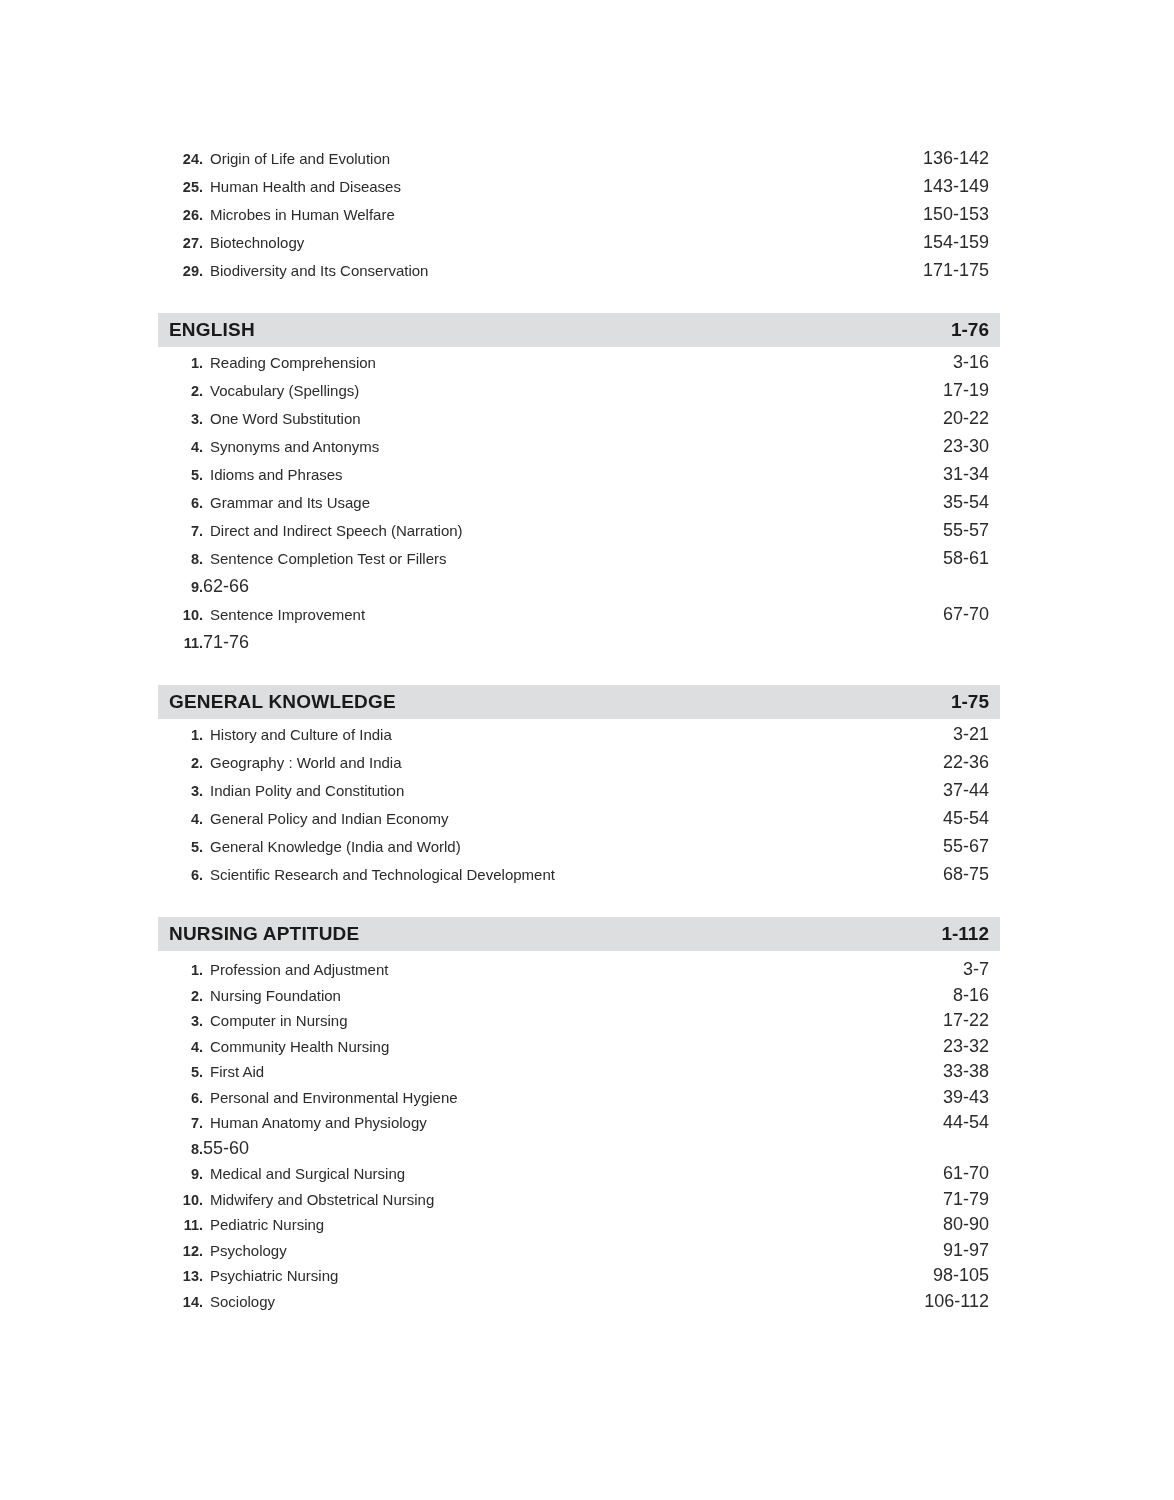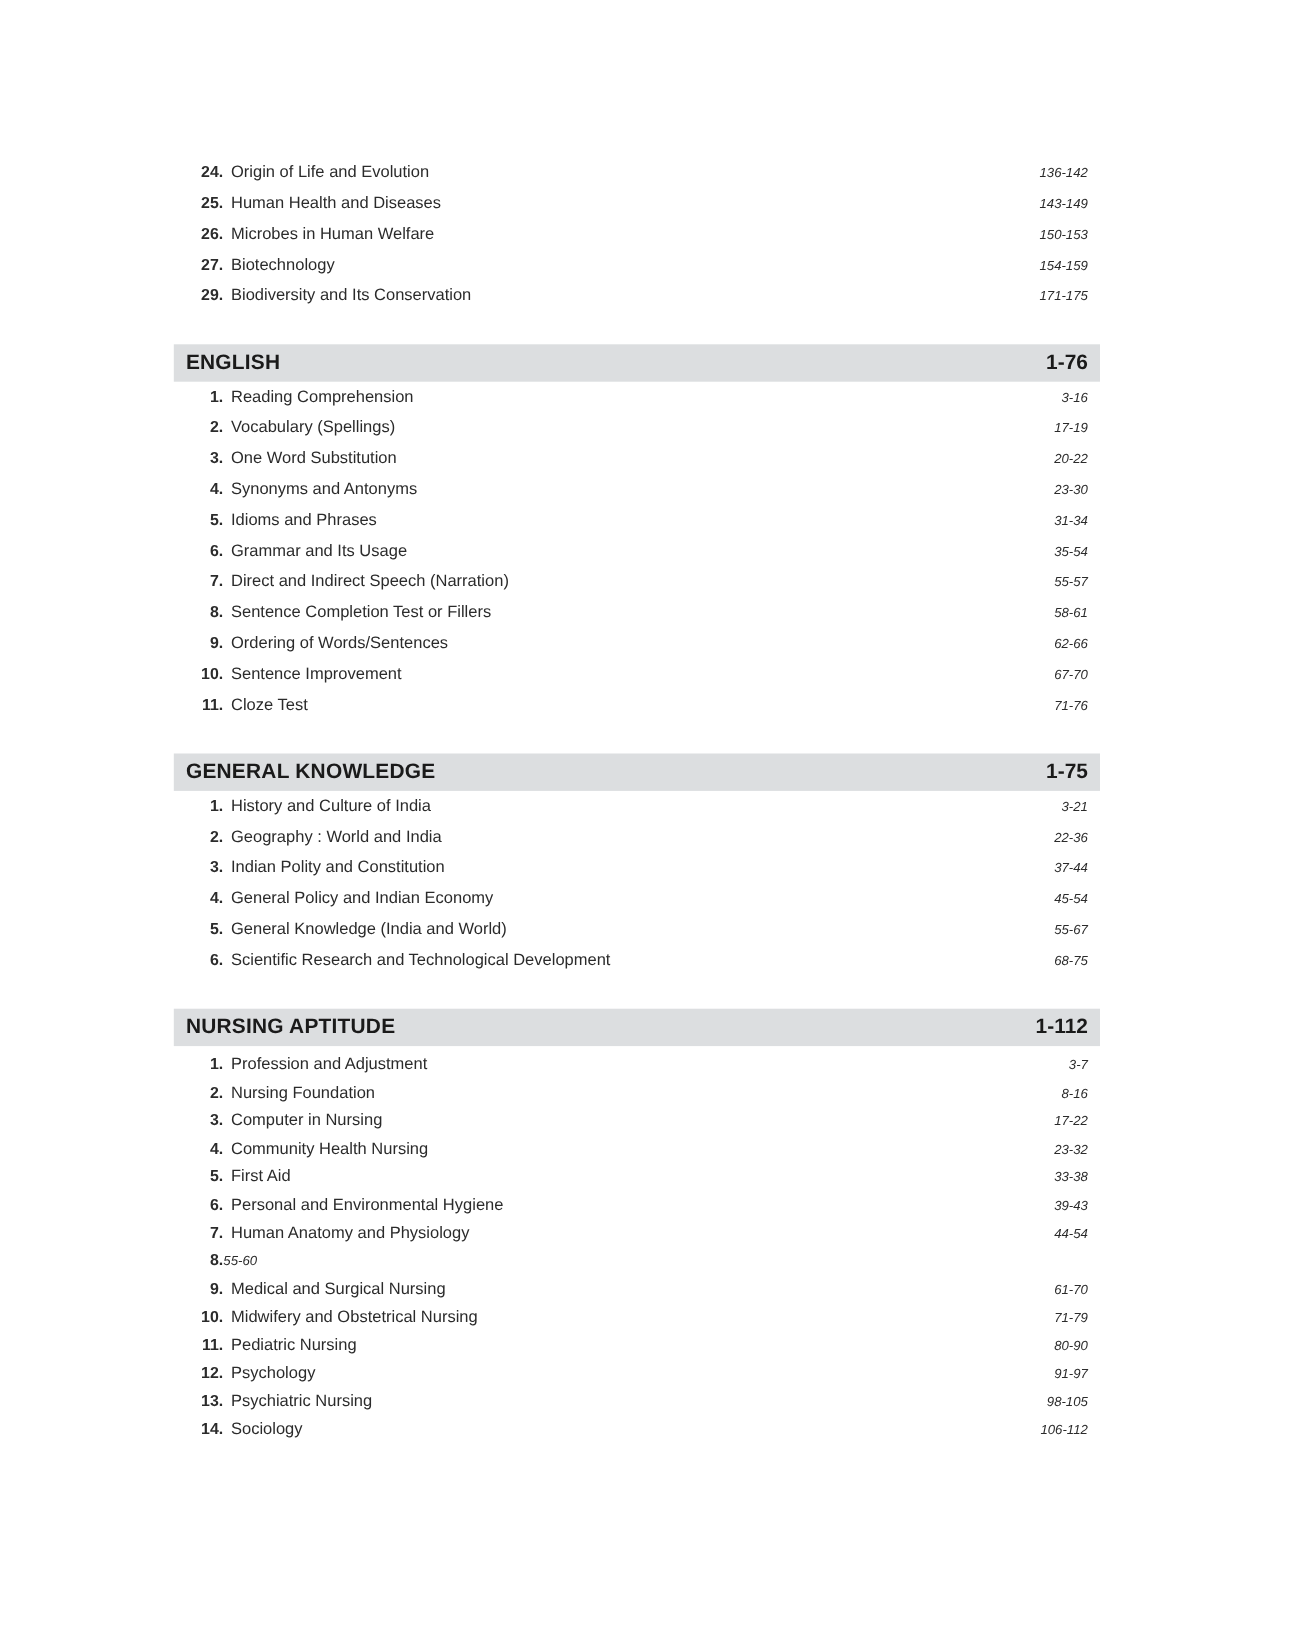--- a/index.html
+++ b/index.html
@@ -79,22 +79,21 @@
     flex: 1 1 auto;
     font-size: 15px;
     font-weight: normal;
     color: #2b2b2b;
     padding-left: 7px;
     white-space: nowrap;
     overflow: hidden;
   }
   .entry .pages {
     flex: 0 0 auto;
-    font-size: 12px;
-    font-style: italic;
+    font-size: 18px;
     color: #2b2b2b;
     white-space: nowrap;
     text-align: right;
   }
 
   
   .group-top .entries { padding-top: 0; }
 
   
   .group-spacer-before { margin-top: 25px; }
@@ -181,31 +180,29 @@
             <span class="title">Direct and Indirect Speech (Narration)</span>
             <span class="pages">55-57</span>
           </div>
           <div class="entry">
             <span class="num">8.</span>
             <span class="title">Sentence Completion Test or Fillers</span>
             <span class="pages">58-61</span>
           </div>
           <div class="entry">
             <span class="num">9.</span>
-            <span class="title">Ordering of Words/Sentences</span>
             <span class="pages">62-66</span>
           </div>
           <div class="entry">
             <span class="num">10.</span>
             <span class="title">Sentence Improvement</span>
             <span class="pages">67-70</span>
           </div>
           <div class="entry">
             <span class="num">11.</span>
-            <span class="title">Cloze Test</span>
             <span class="pages">71-76</span>
           </div>
         </div>
       </div>
       <div class="toc-group group-spacer-before">
         <div class="section-header">
           <span class="section-title">GENERAL KNOWLEDGE</span>
           <span class="section-pages">1-75</span>
         </div>
         <div class="entries after-header">

